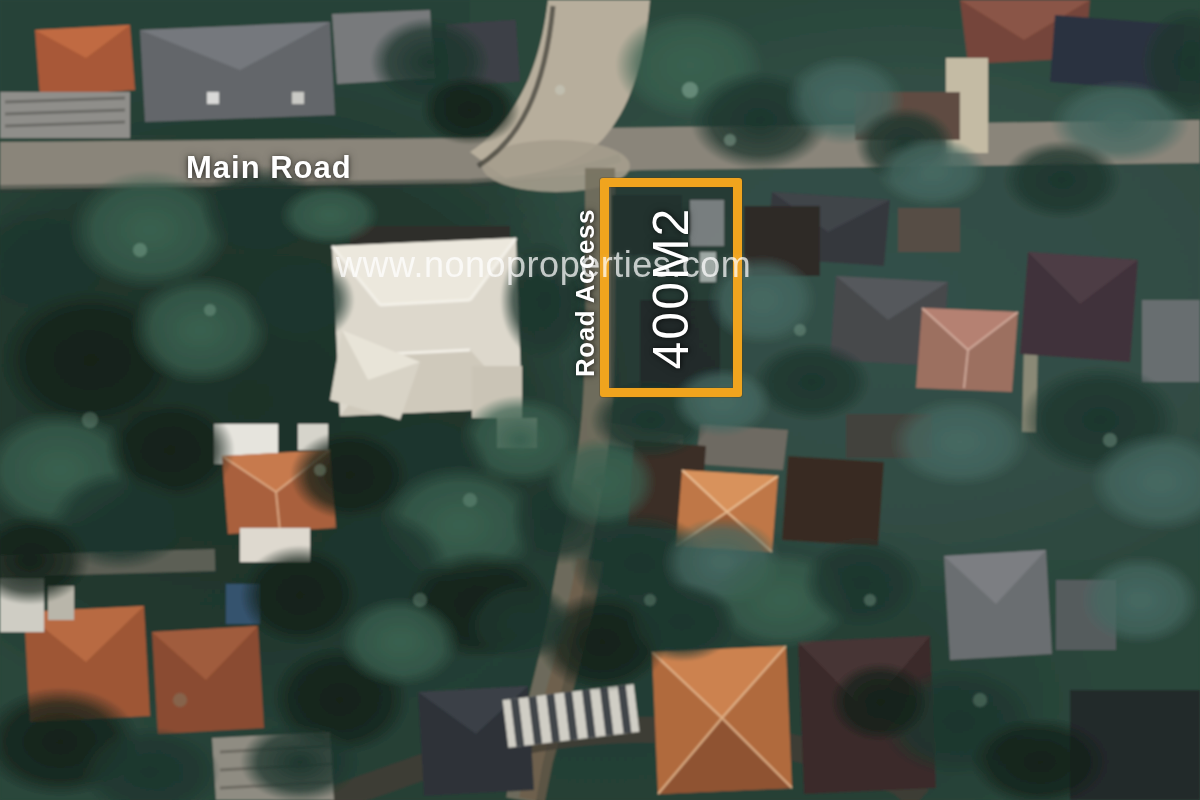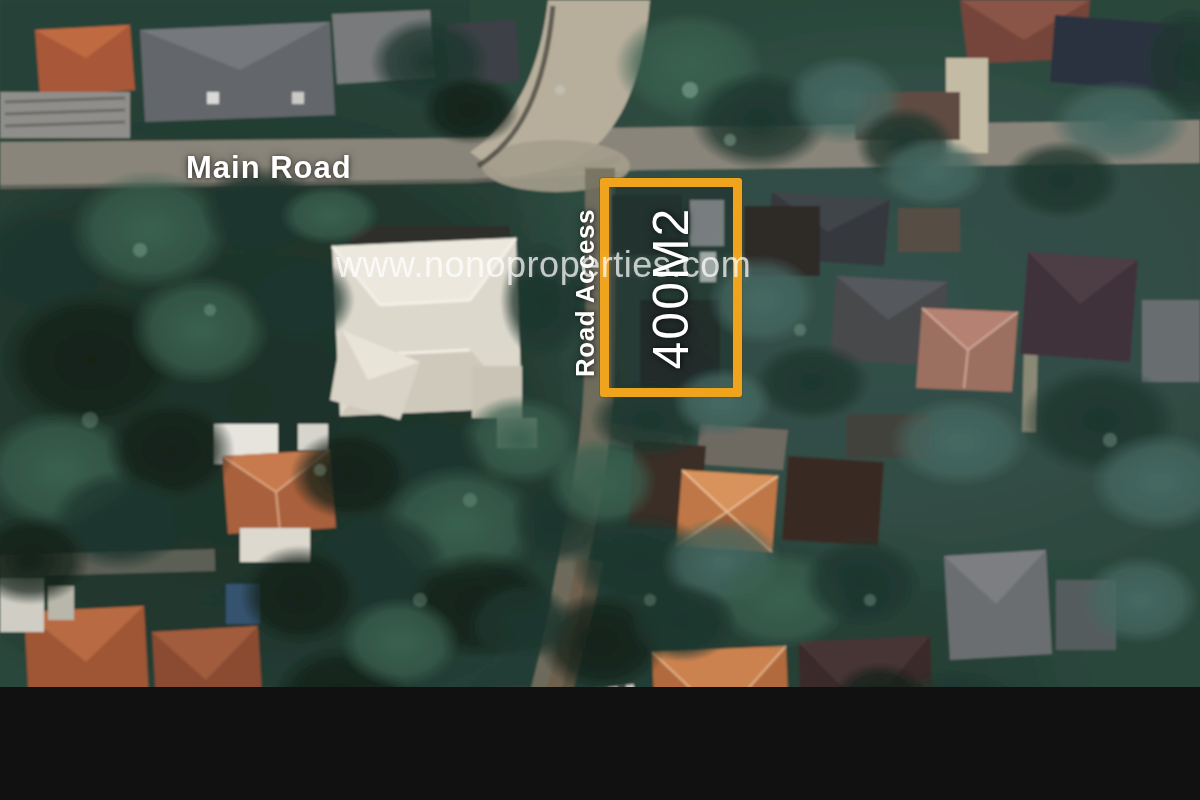--- a/index.html
+++ b/index.html
@@ -1,18 +1,18 @@
 <!DOCTYPE html>
 <html><head>
 <meta charset="utf-8">
 <style>
   html,body{margin:0;padding:0;background:#111;}
   .stage{
     position:relative;
-    width:1200px;height:687px;
+    width:1200px;height:800px;
     overflow:hidden;
     background:#2a463b;
     font-family:"Liberation Sans",sans-serif;
   }
   .stage svg{position:absolute;left:0;top:0;}
   .map-label{
     position:absolute;
     color:#ffffff;
     white-space:nowrap;
     text-shadow:0 1px 4px rgba(0,0,0,0.55),0 0 10px rgba(0,0,0,0.35);

